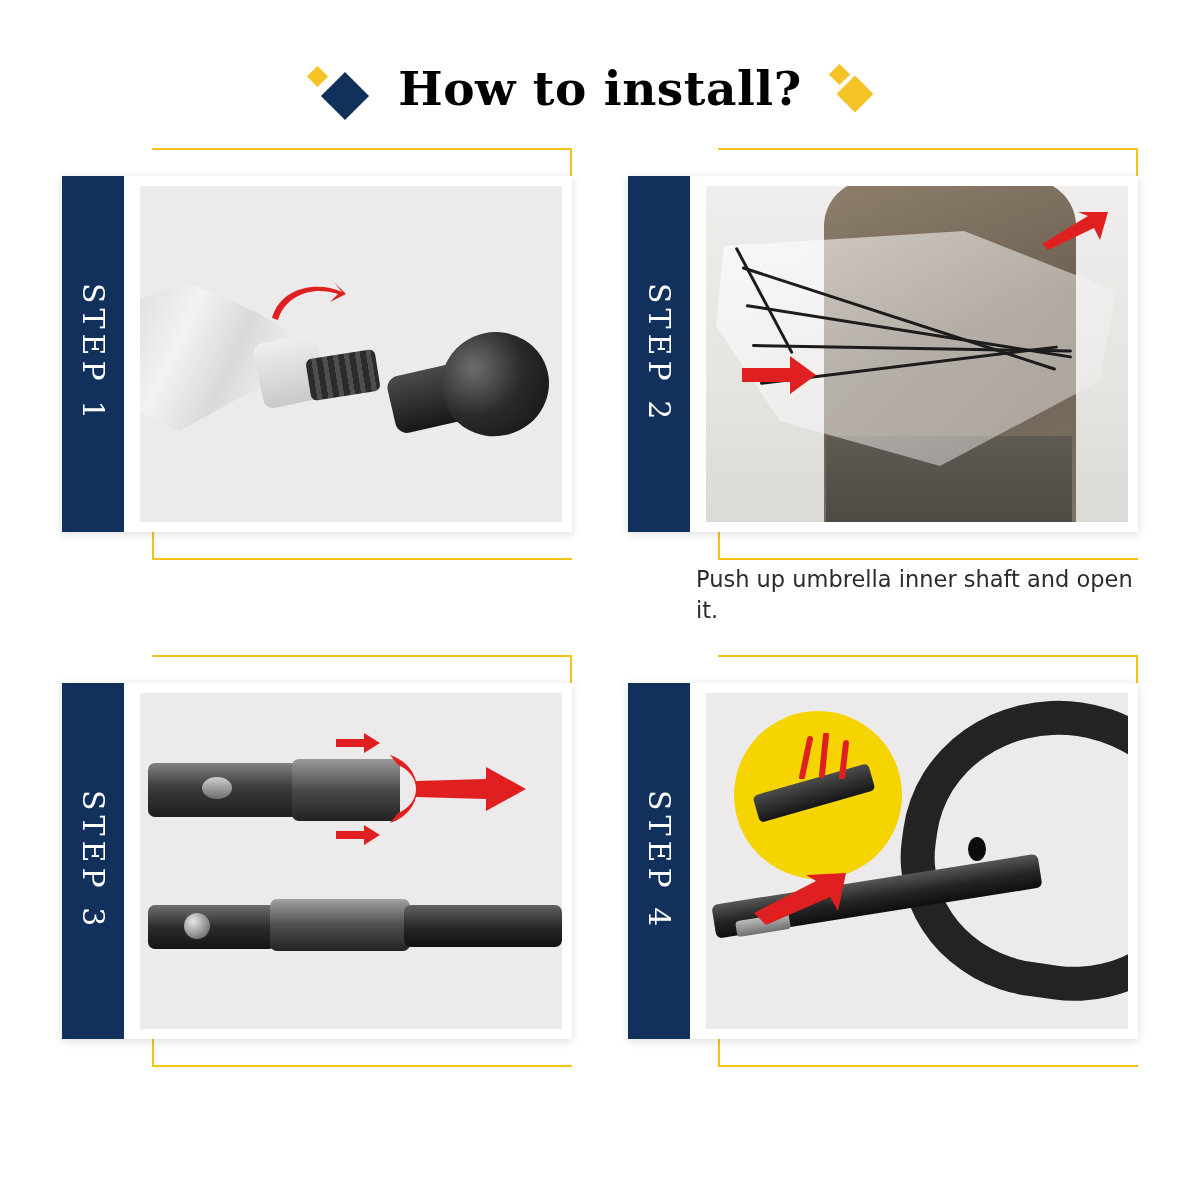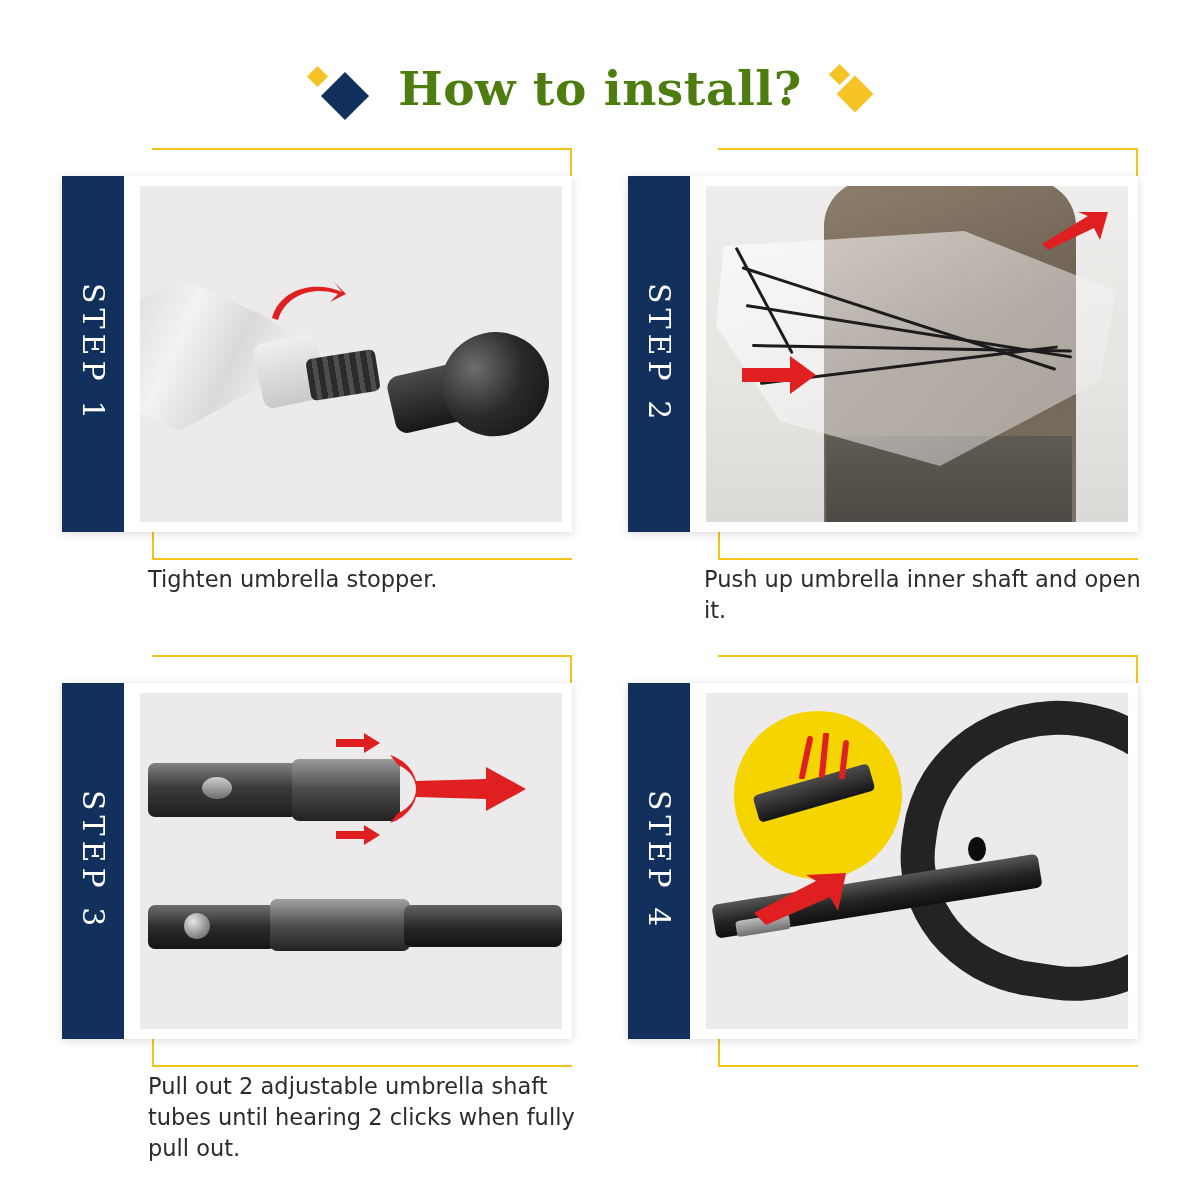--- a/index.html
+++ b/index.html
@@ -29,21 +29,21 @@
     height: 80px;
     display: flex;
     align-items: center;
     justify-content: center;
     gap: 26px;
   }
   .title-text {
     font-family: "DejaVu Serif", serif;
     font-size: 47px;
     font-weight: bold;
-    color: #4d7c0f;
+    color: #000000;
     letter-spacing: 0.5px;
     white-space: nowrap;
   }
   .diamond {
     transform: rotate(45deg);
   }
   .diamond-navy-big {
     width: 34px;
     height: 34px;
     background: #12305c;
@@ -155,21 +155,21 @@
   .caption {
     position: absolute;
     top: 416px;
     left: 86px;
     width: 452px;
     font-size: 22.5px;
     line-height: 31px;
     color: #2b2b2b;
   }
   .card-2 .caption,
-  .card-4 .caption { left: 76px; width: 460px; }
+  .card-4 .caption { left: 68px; width: 460px; }
 
   
   .s1-canopy {
     position: absolute;
     left: -6px;
     top: 95px;
     width: 175px;
     height: 150px;
     background: linear-gradient(115deg, #dddddd 0%, #f3f3f3 30%, #d8d8d8 55%, #f0f0f0 80%, #cfcfcf 100%);
     clip-path: polygon(0% 14%, 30% 0%, 72% 22%, 100% 42%, 96% 60%, 60% 78%, 26% 100%, 0% 86%);
@@ -436,21 +436,20 @@
           <div class="s1-screw"></div>
           <div class="s1-cap">
             <div class="neck"></div>
             <div class="ball"></div>
           </div>
           <svg class="s1-arrow" viewBox="0 0 80 46">
             <path d="M4 40 C12 10 48 2 74 14 L66 4 L78 16 L62 24 L70 16 C46 8 18 16 10 42 Z" fill="#e02020"></path>
           </svg>
         </div>
       </div>
-      <div class="caption">Tighten umbrella stopper.</div>
     </div>
   </div>
 
   <div class="card card-2">
     <div class="frame">
       <div class="bracket bracket-top"></div>
       <div class="bracket bracket-bottom"></div>
       <div class="card-inner">
         <div class="step-bar">
           <div class="step-label">STEP 2</div>
@@ -501,21 +500,20 @@
             <path d="M0 6 L28 6 L28 0 L44 10 L28 20 L28 14 L0 14 Z" fill="#e02020"></path>
           </svg>
           <svg class="s3-curve" viewBox="0 0 60 80">
             <path d="M10 6 C46 18 46 62 10 74 L18 64 C42 54 42 26 18 16 Z" fill="#e02020"></path>
           </svg>
           <svg class="s3-bigarrow" viewBox="0 0 110 48">
             <path d="M0 16 L70 14 L70 2 L110 24 L70 46 L70 34 L0 32 Z" fill="#e02020"></path>
           </svg>
         </div>
       </div>
-      <div class="caption">Pull out 2 adjustable umbrella shaft tubes until hearing 2 clicks when fully pull out.</div>
     </div>
   </div>
 
   <div class="card card-4">
     <div class="frame">
       <div class="bracket bracket-top"></div>
       <div class="bracket bracket-bottom"></div>
       <div class="card-inner">
         <div class="step-bar">
           <div class="step-label">STEP 4</div>

